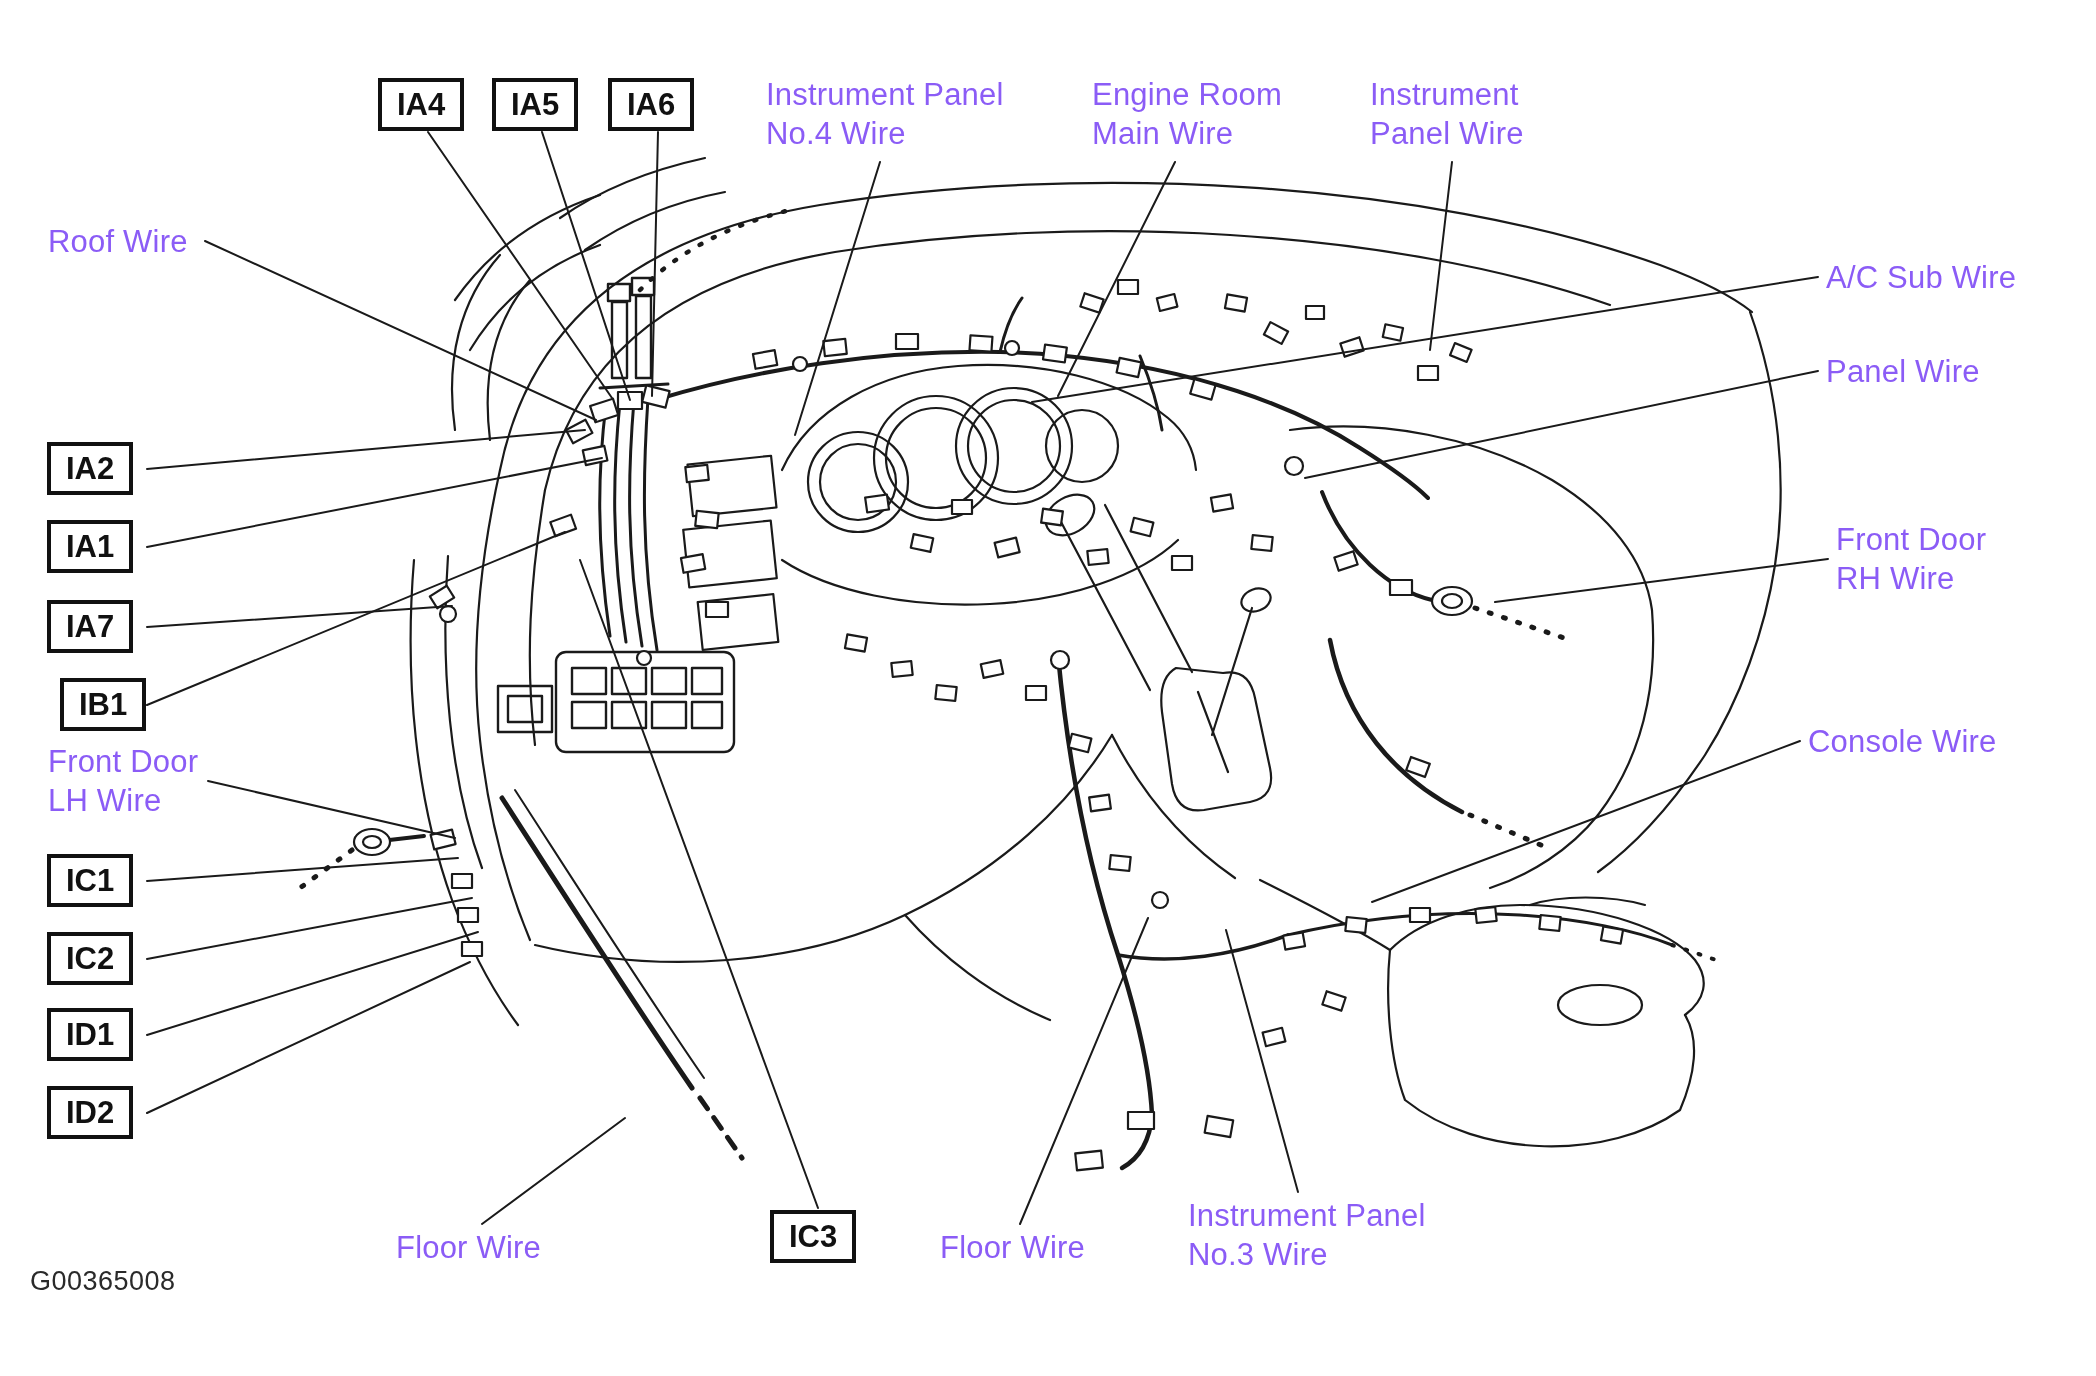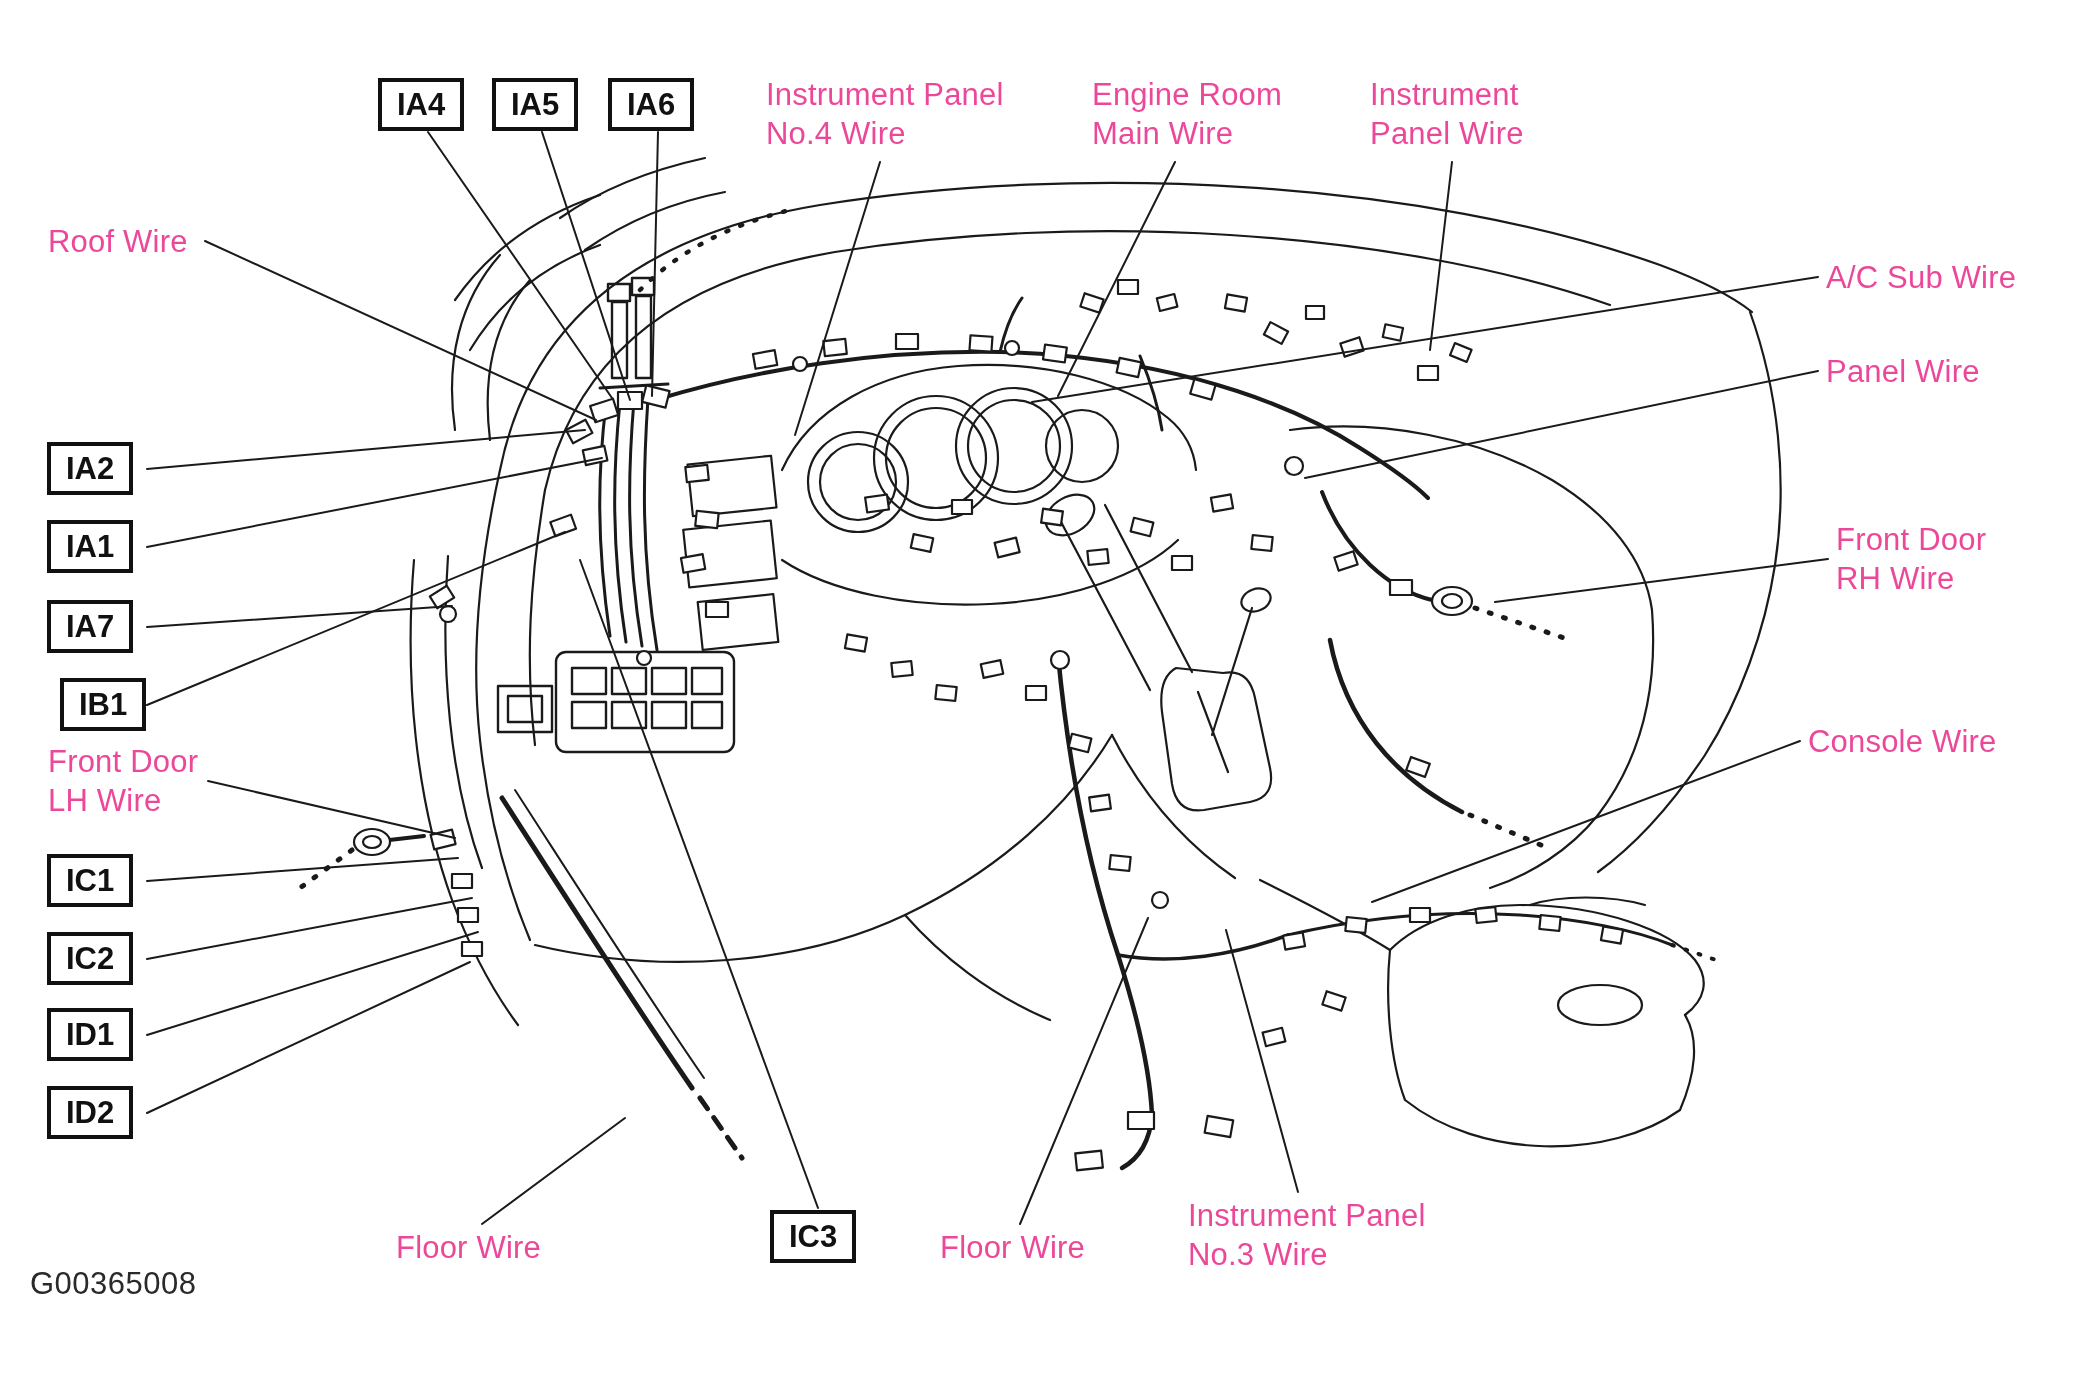--- a/index.html
+++ b/index.html
@@ -3,28 +3,28 @@
 <meta charset="utf-8">
 <style>
   html,body{margin:0;padding:0;background:#ffffff;}
   .stage{
     position:relative;width:2055px;height:1376px;background:#ffffff;
     font-family:"Liberation Sans",sans-serif;color:#111;overflow:hidden;
   }
   svg.art{position:absolute;left:0;top:0;width:2096px;height:1376px;}
   .wire-label{
     position:absolute;font-size:31px;line-height:1.26;white-space:pre-line;
-    letter-spacing:.2px;color:#ec4899;
+    letter-spacing:.2px;color:#8b5cf6;
   }
   .code-box{
     position:absolute;border:4px solid #111;background:#fff;
     font-weight:bold;font-size:31px;line-height:1;padding:7px 15px;
     color:#111;
   }
-  .fig-code{position:absolute;font-size:31px;color:#2a2a2a;letter-spacing:.5px;}
+  .fig-code{position:absolute;font-size:27px;color:#2a2a2a;letter-spacing:.5px;}
 </style>
 </head>
 <body>
 
 <div class="stage">
 
   <svg class="art" viewBox="0 0 2096 1376" fill="none" stroke="#1a1a1a" stroke-linecap="round" stroke-linejoin="round">
 
     <g stroke-width="2.2">
       <path d="M 500,470 C 530,320 640,235 820,205 C 1080,163 1420,180 1660,265 C 1700,280 1732,296 1752,312"></path>

